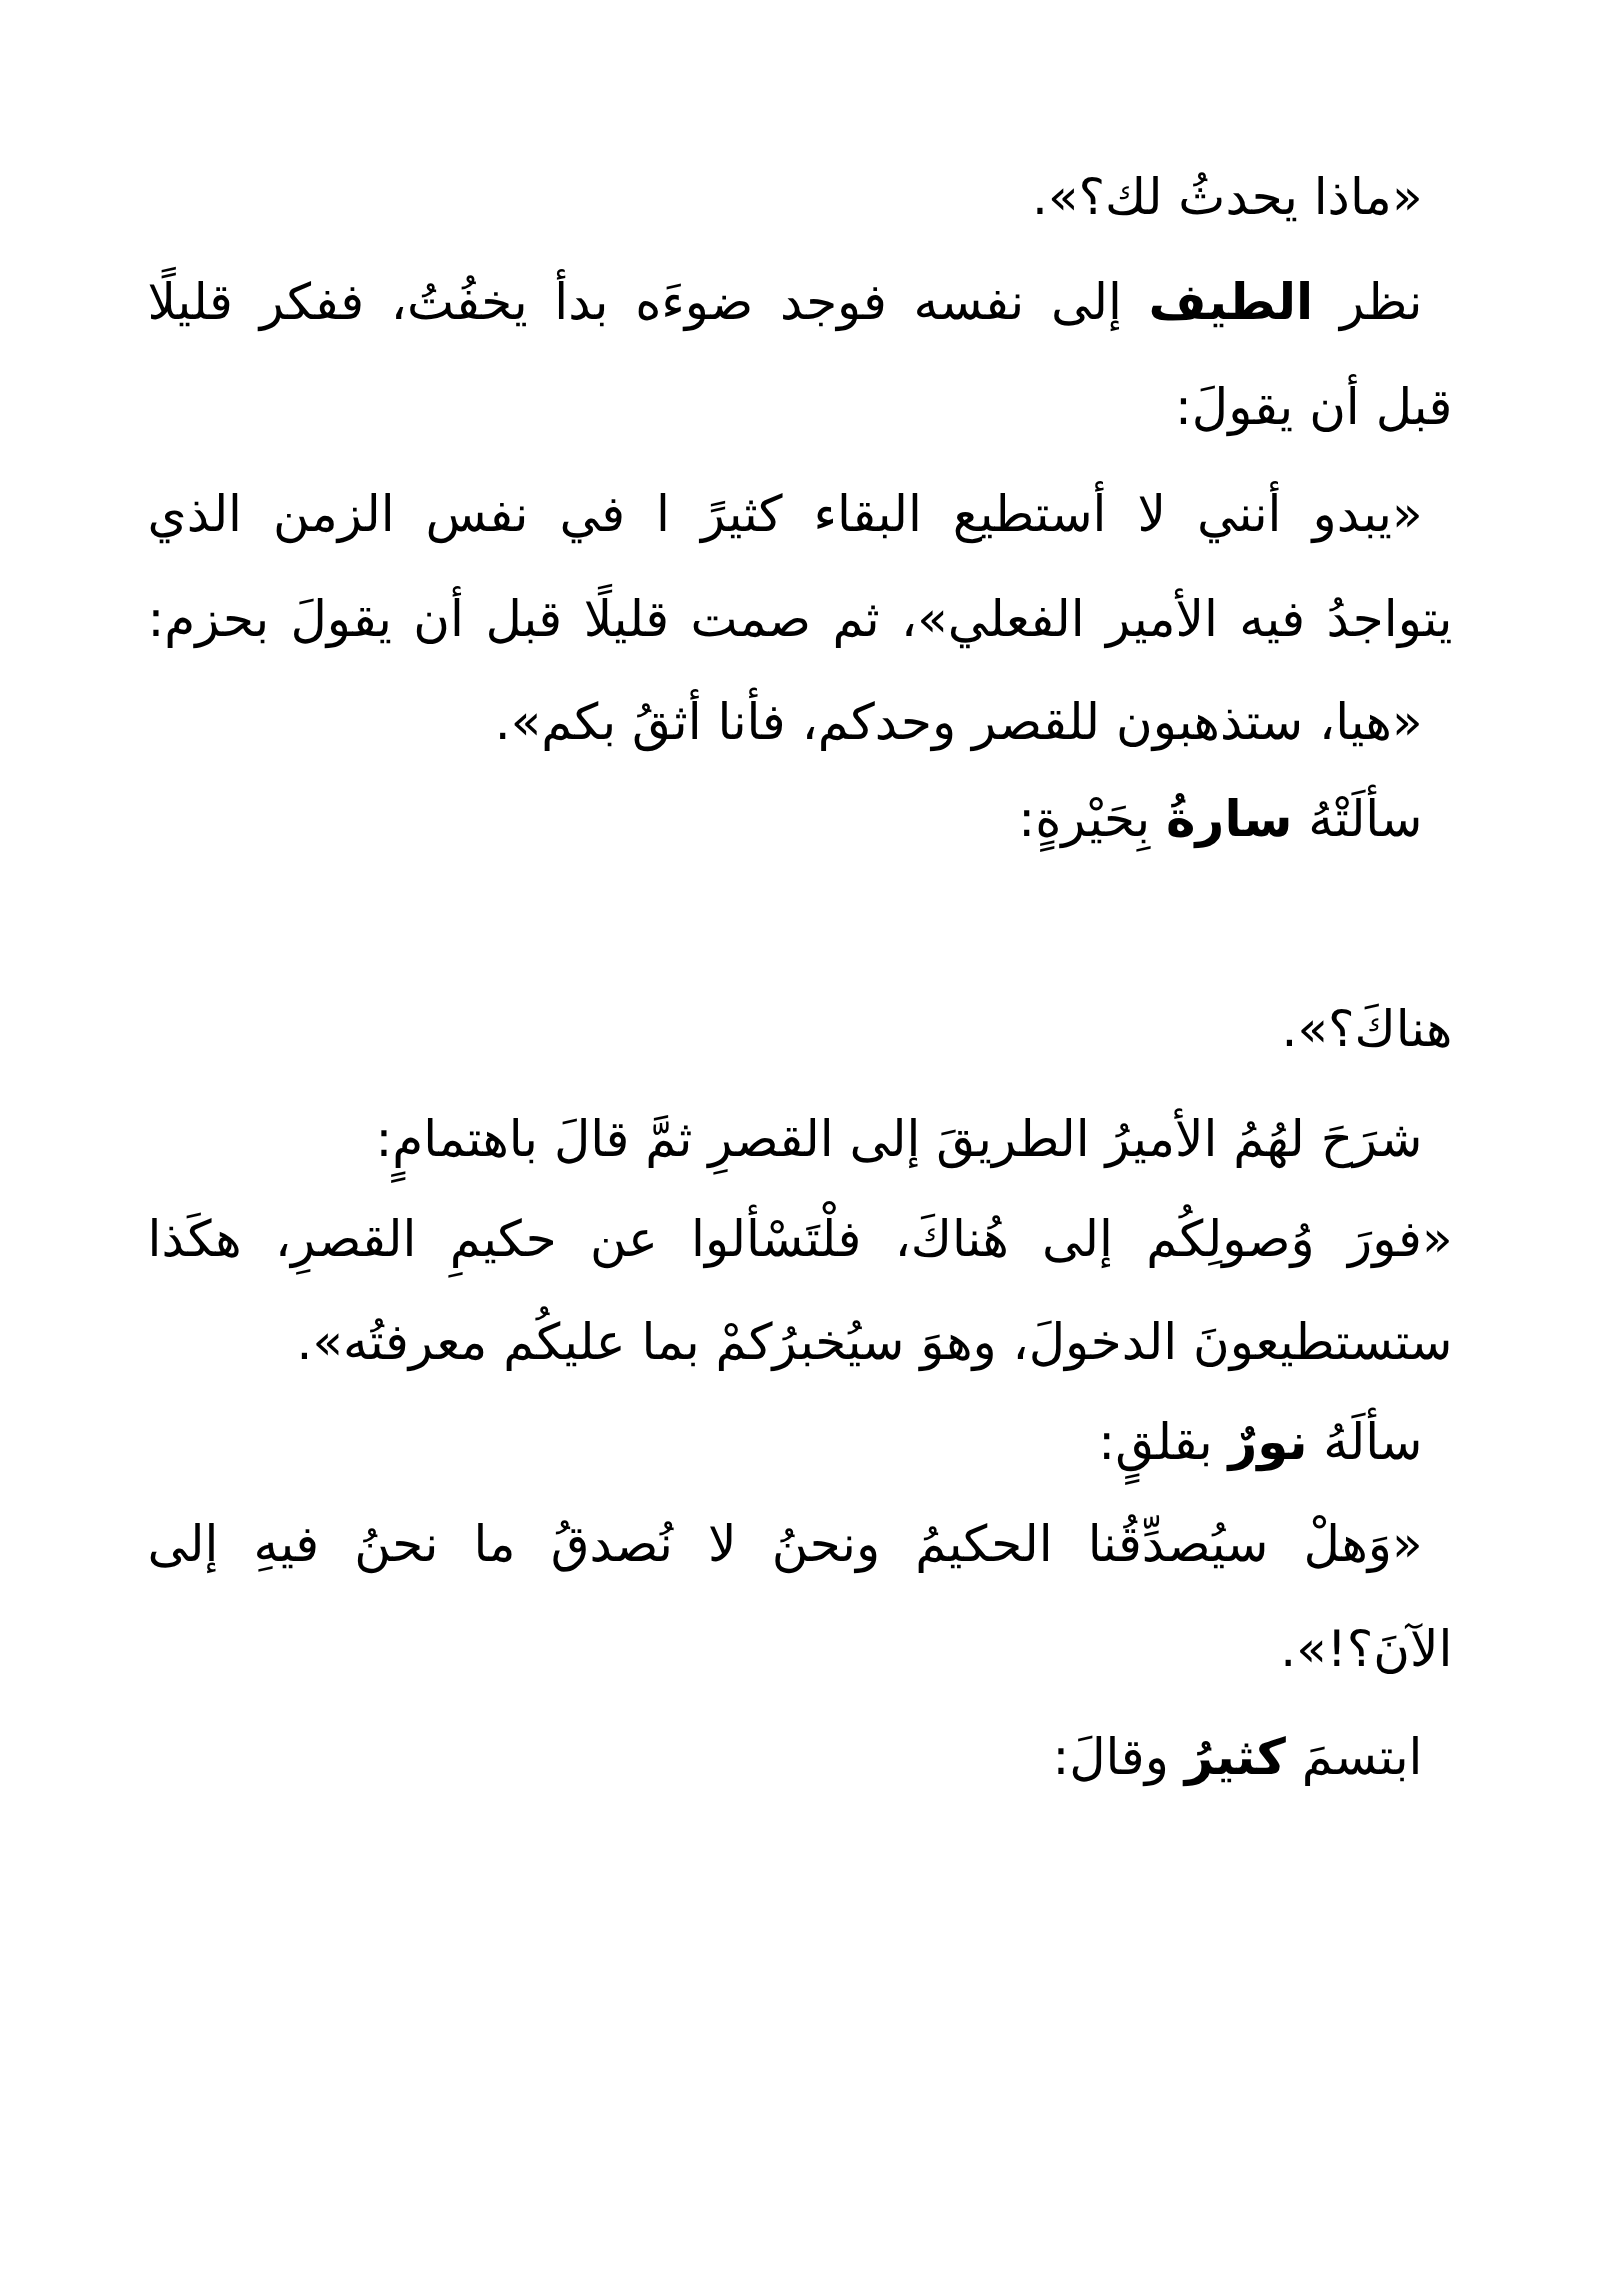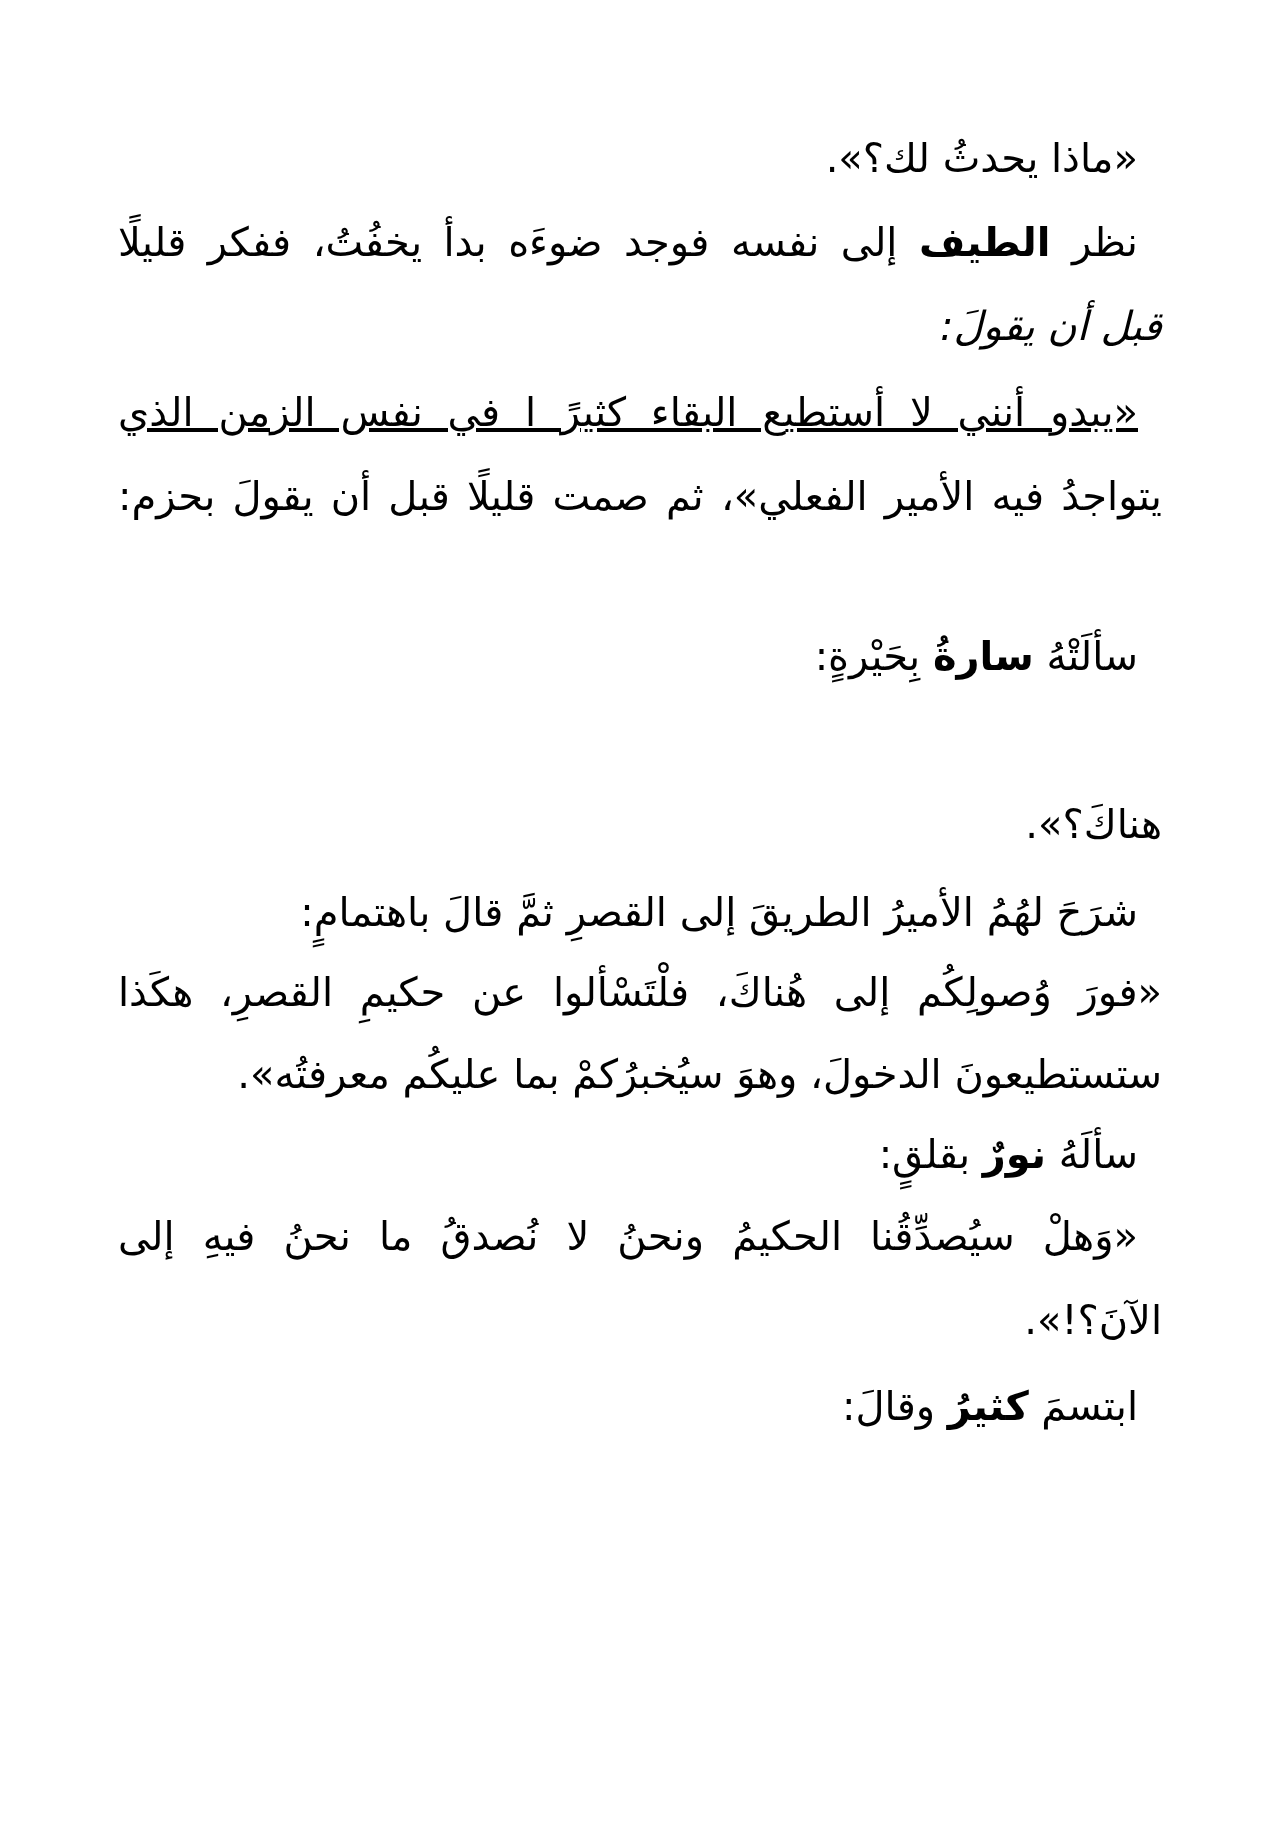--- a/index.html
+++ b/index.html
@@ -53,32 +53,35 @@
 
 <div class="page">
   <div class="line indent" style="top:118px;">
     <span>«ماذا يحدثُ لك؟».</span>
   </div>
 
   <div class="line justify indent" style="top:202px;">
     <span>نظر </span><span class="name">الطيف</span><span> إلى نفسه فوجد ضوءَه بدأ يخفُتُ، ففكر قليلًا</span>
   </div>
 
-  <div class="line" style="top:286px;font-style:italic;">
+  <div class="line" style="top:286px;">
     <span>قبل أن يقولَ:</span>
   </div>
 
-  <div class="line justify indent" style="top:372px;text-decoration:underline;">
+  <div class="line justify indent" style="top:372px;">
     <span>«يبدو أنني لا أستطيع البقاء كثيرً ا في نفس الزمن الذي</span>
   </div>
 
   <div class="line justify" style="top:456px;">
     <span>يتواجدُ فيه الأمير الفعلي»، ثم صمت قليلًا قبل أن يقولَ بحزم:</span>
   </div>
 
+  <div class="line indent" style="top:538px;">
+    <span>«هيا، ستذهبون للقصر وحدكم، فأنا أثقُ بكم».</span>
+  </div>
 
   <div class="line indent" style="top:616px;">
     <span>سألَتْهُ </span><span class="name">سارةُ</span><span> بِحَيْرةٍ:</span>
   </div>
 
 
   <div class="line" style="top:784px;">
     <span>هناكَ؟».</span>
   </div>
 

